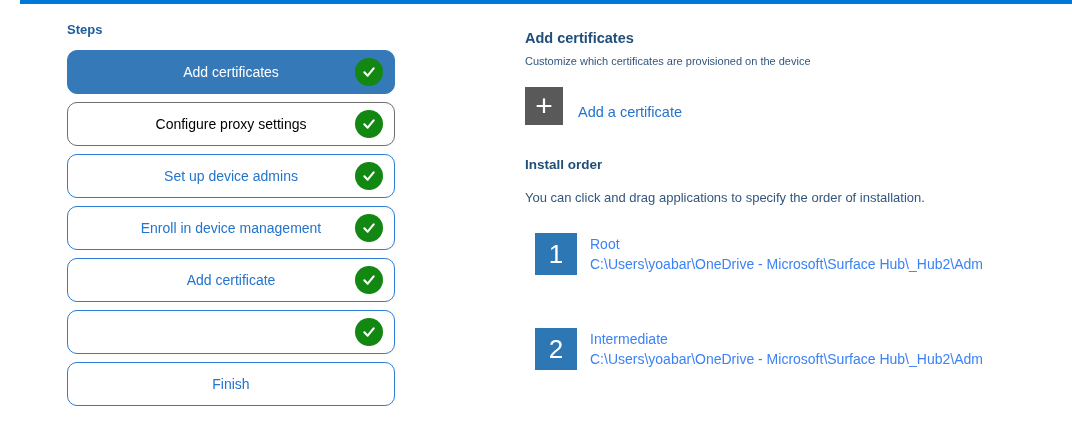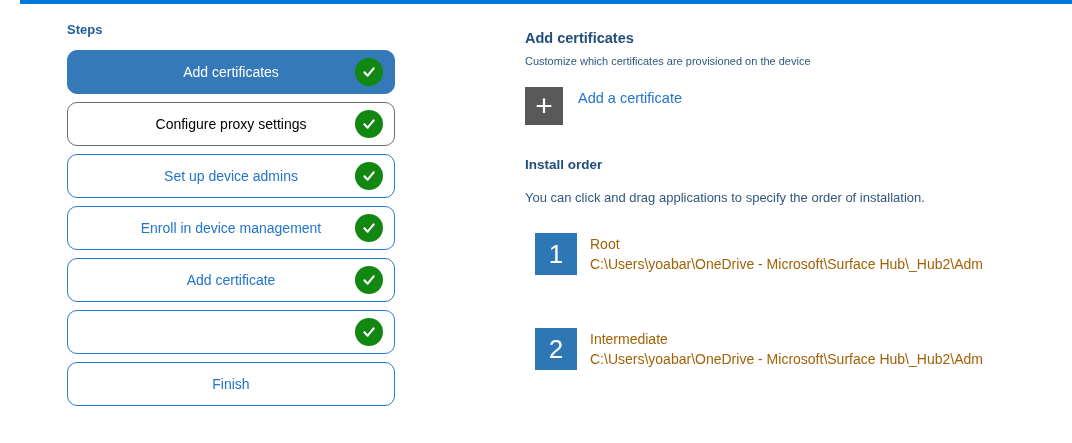--- a/index.html
+++ b/index.html
@@ -31,33 +31,33 @@
   
   .content{position:absolute;left:525px;top:30px;width:545px;height:400px;}
   .content-title{position:absolute;left:0;top:0;font-size:14.5px;font-weight:bold;color:#1f4e79;}
   .content-sub{position:absolute;left:0;top:25px;font-size:11px;color:#32567e;}
   .add-row{position:absolute;left:0;top:57px;display:flex;align-items:flex-start;cursor:pointer;}
   .plus-btn{
     width:38px;height:38px;background:#595959;color:#ffffff;
     display:flex;align-items:center;justify-content:center;
     font-size:30px;font-weight:200;line-height:1;
   }
-  .add-label{color:#2374cc;font-size:14.5px;margin-left:15px;margin-top:3px;}
+  .add-label{color:#2374cc;font-size:14.5px;margin-left:15px;margin-top:17px;}
 
   .install-title{position:absolute;left:0;top:127px;font-size:13.5px;font-weight:bold;color:#1f4e79;}
   .install-desc{position:absolute;left:0;top:160px;font-size:13px;color:#32567e;}
 
   .install-item{position:absolute;left:10px;display:flex;align-items:flex-start;cursor:grab;}
   .install-item.pos-0{top:203px;}
   .install-item.pos-1{top:298px;}
   .num-square{
     width:42px;height:42px;background:#2e77b5;color:#ffffff;flex:0 0 42px;
     display:flex;align-items:center;justify-content:center;font-size:26px;
   }
-  .item-text{margin-left:13px;font-size:14px;color:#a16207;line-height:20px;padding-top:1px;white-space:nowrap;}
+  .item-text{margin-left:13px;font-size:14px;color:#3b82f6;line-height:20px;padding-top:1px;white-space:nowrap;}
 </style>
 </head>
 <body>
 
 <div class="top-line"></div>
 
 <div class="steps-panel">
   <div class="steps-title">Steps</div>
 
   <div class="step-btn selected">

